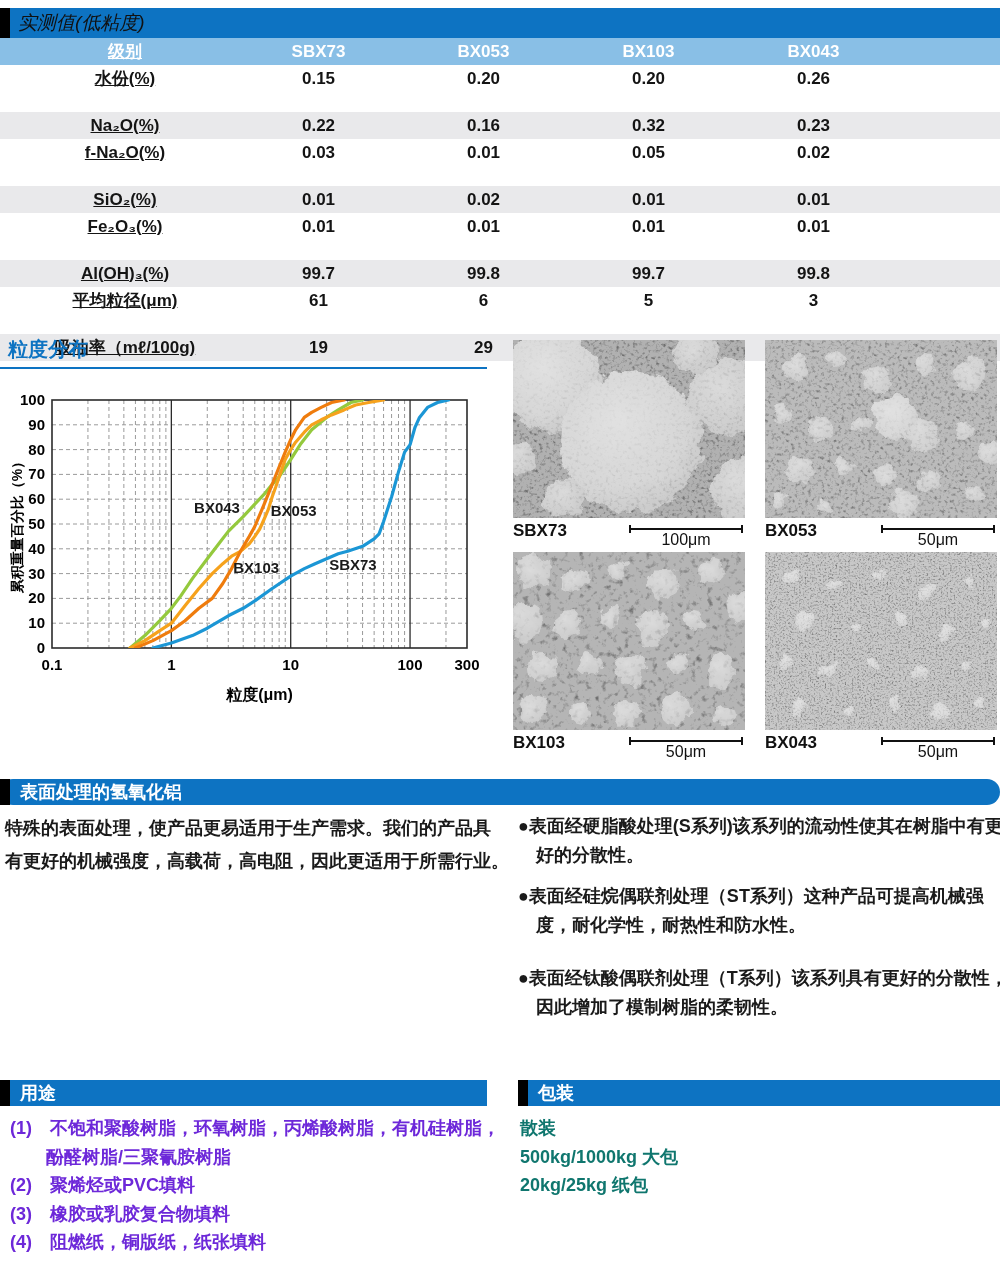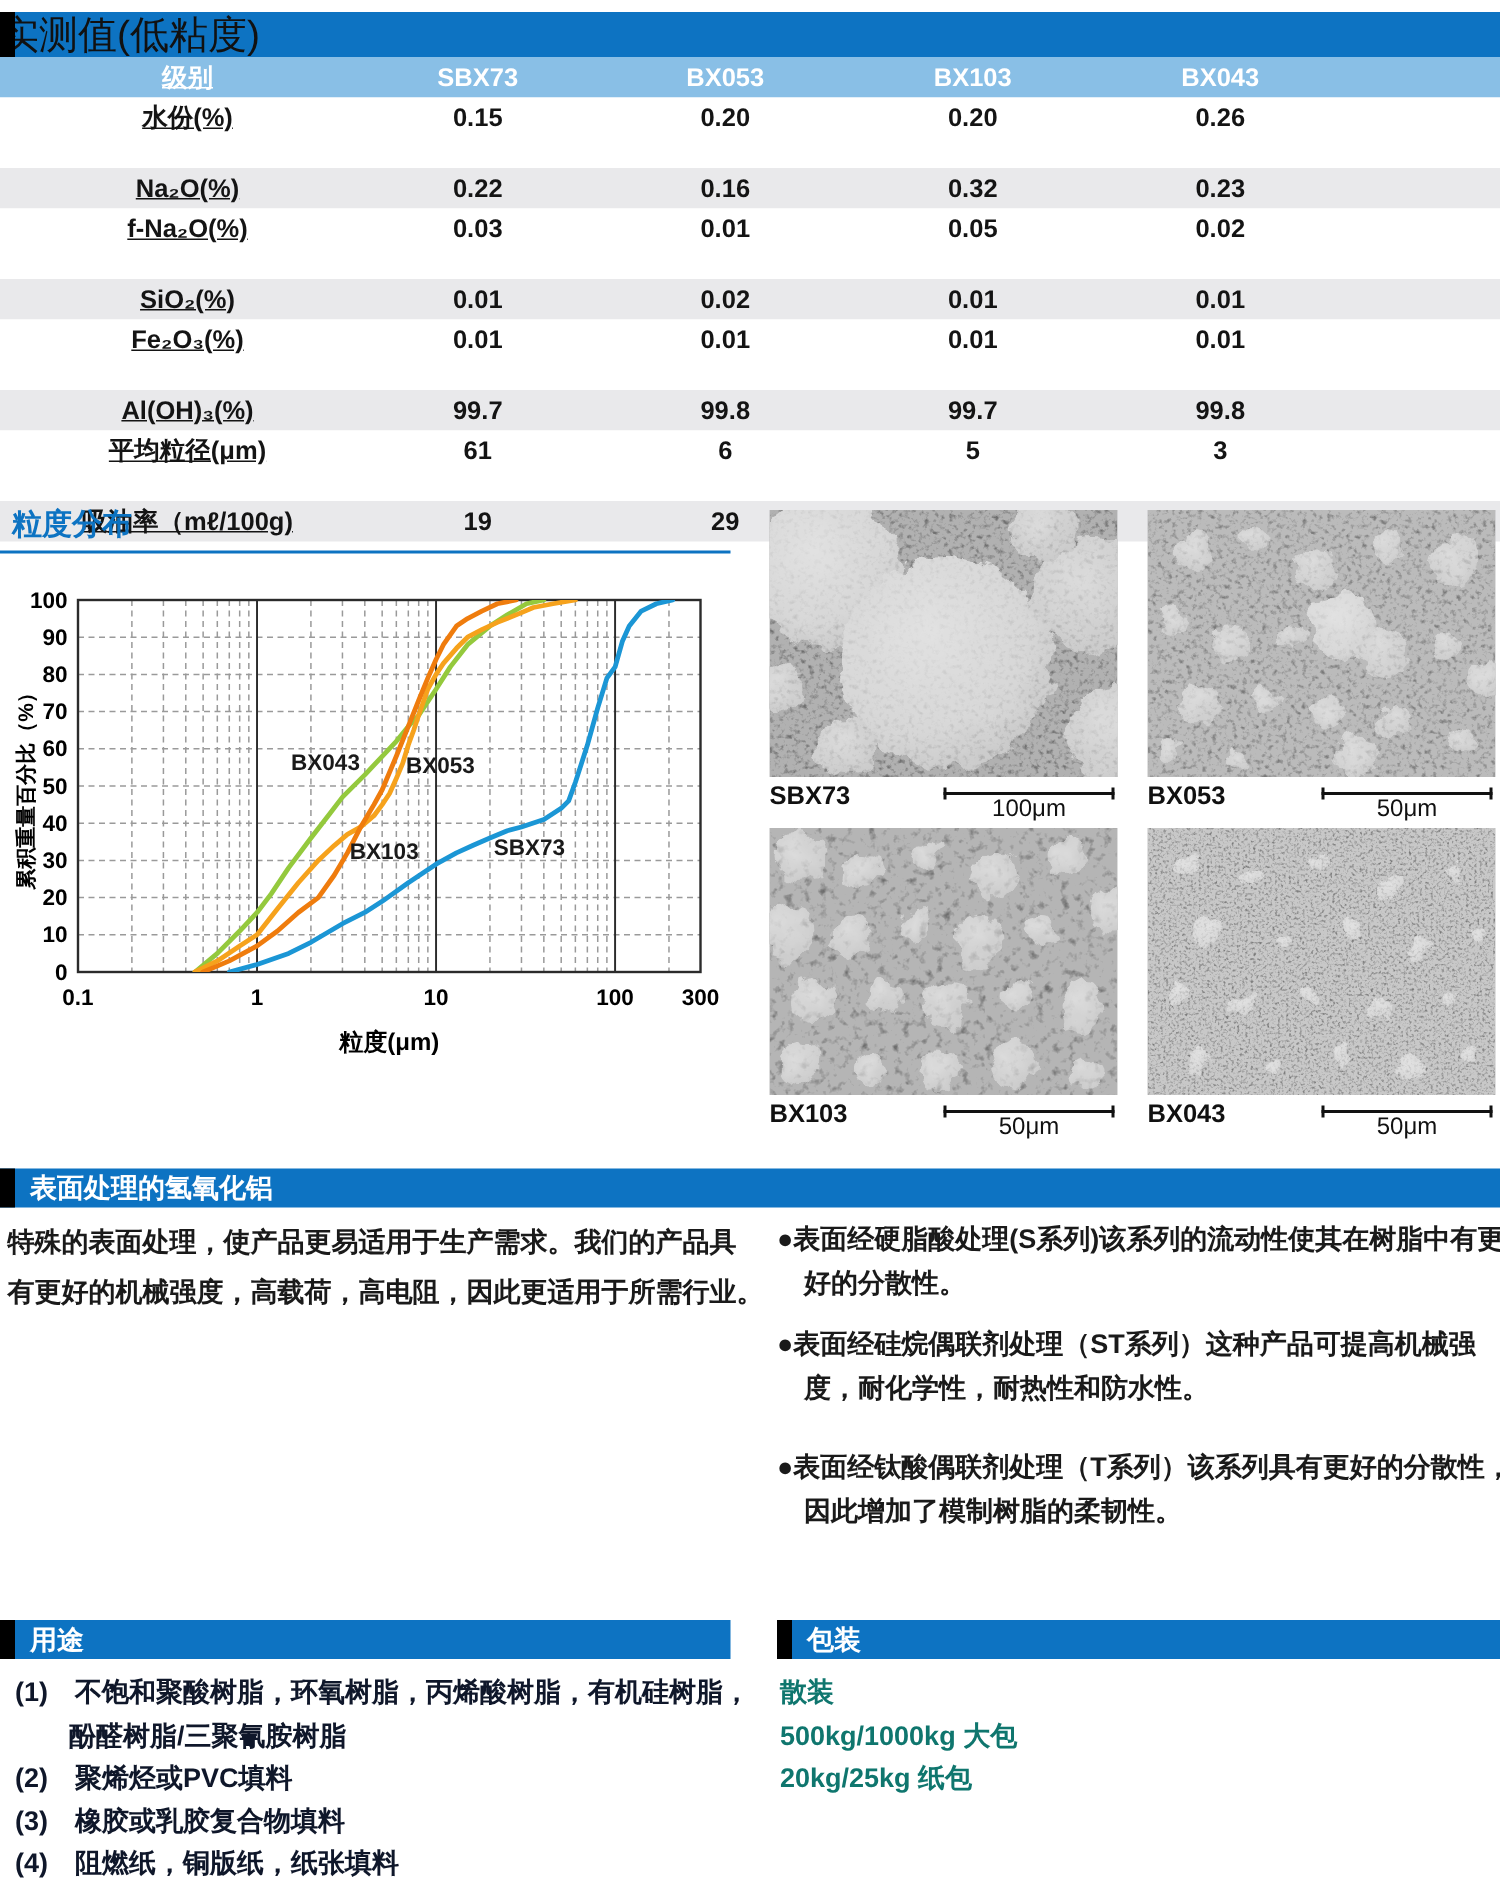--- a/index.html
+++ b/index.html
@@ -7,21 +7,21 @@
         font-family:"Liberation Sans","DejaVu Sans",sans-serif;color:#111;}
 
   
   .bar{position:absolute;background:#0d73c2;display:flex;align-items:center;}
   .bar .sq{position:absolute;left:0;top:0;width:10px;height:100%;background:#000;}
   .bar .bar-text{color:#fff;font-weight:700;font-size:18px;padding-left:20px;white-space:nowrap;}
 
   
   .tbl{position:absolute;left:0;top:8px;width:1000px;}
   .tbl-title{position:relative;height:30px;background:#0d73c2;display:flex;align-items:center;}
-  .tbl-title .bar-text{font-size:26px;}
+  .tbl-title .bar-text{font-size:19px;padding-left:18px;font-style:italic;}
   .trow{display:grid;grid-template-columns:236px 165px 165px 165px 165px;height:27px;align-items:center;
         font-size:17px;font-weight:600;color:#141414;}
   .trow.head{background:#89bfe6;color:#fff;font-weight:700;}
   .trow .lbl{padding-left:14px;text-align:center;white-space:nowrap;text-decoration:underline;}
   .trow .val{text-align:center;}
   .trow.w{background:#fff;} .trow.g{background:#e9e9eb;margin-top:20px;}
 
   
   .chart-title{position:absolute;left:8px;top:336px;font-size:20px;font-weight:700;color:#0d73c2;}
   .chart-underline{position:absolute;left:0;top:367px;width:487px;height:2px;background:#0d73c2;}
@@ -43,21 +43,21 @@
   .surface-left{position:absolute;left:5px;top:812px;width:498px;font-size:18px;line-height:33px;
                 font-weight:600;color:#1a1a1a;}
   .surface-right{position:absolute;left:518px;top:812px;width:482px;font-size:18px;line-height:29px;
                  font-weight:600;color:#1a1a1a;}
   .bullet{margin-bottom:24px;}
   .bullet.tight{margin-bottom:12px;}
   .bullet .l2{display:block;padding-left:18px;}
 
   
   .usage-items{position:absolute;left:10px;top:1114px;width:490px;font-size:18px;font-weight:600;
-               line-height:28.5px;color:#0f172a;}
+               line-height:28.5px;color:#6d28d9;}
   .usage-items .indent2{padding-left:36px;}
   .pack-lines{position:absolute;left:520px;top:1114px;width:470px;font-size:18px;font-weight:600;
               line-height:28.5px;color:#0f766e;}
   .nowrap{white-space:nowrap;}
 </style>
 </head>
 <body>
 
 <div class="page">
 
@@ -358,21 +358,21 @@
     </svg>
     <div class="sem-cap">
       <span class="sem-label">BX043</span>
       <div class="scalebar">
         <div class="sline"></div>
         <div class="scale-text">50μm</div>
       </div>
     </div>
   </div>
 
-  <div class="bar" style="left:0;top:779px;width:1000px;height:26px;">
+  <div class="bar" style="left:0;top:779px;width:1000px;height:26px;border-radius:13px;">
     <div class="sq"></div>
     <span class="bar-text">表面处理的氢氧化铝</span>
   </div>
 
   <div class="surface-left">
     <div class="nowrap">特殊的表面处理，使产品更易适用于生产需求。我们的产品具</div>
     <div class="nowrap">有更好的机械强度，高载荷，高电阻，因此更适用于所需行业。</div>
   </div>
 
   <div class="surface-right">

